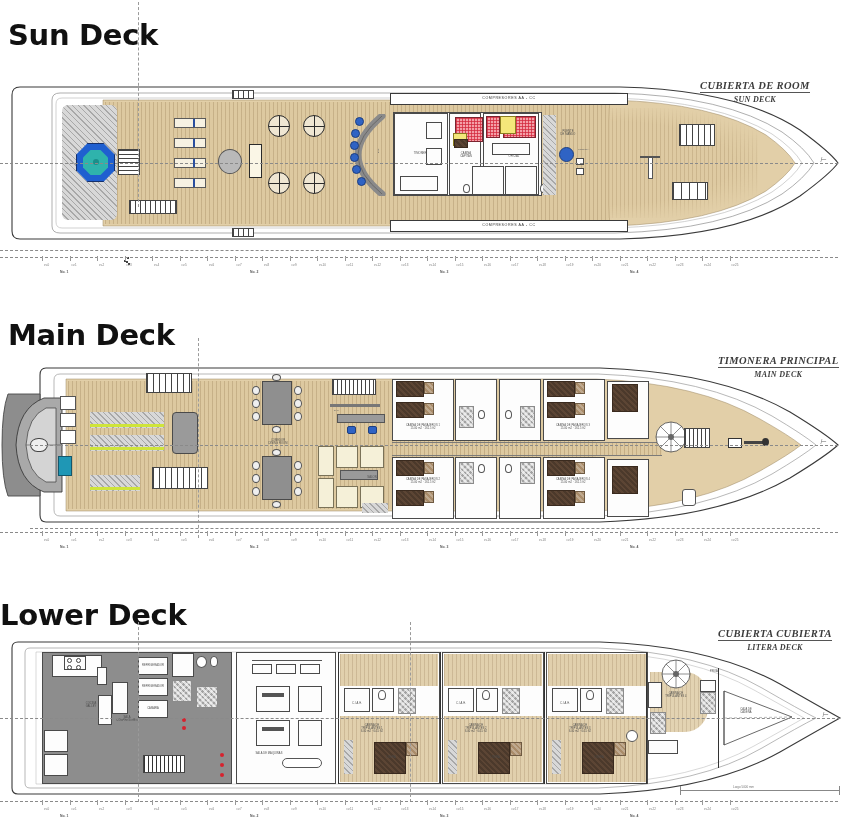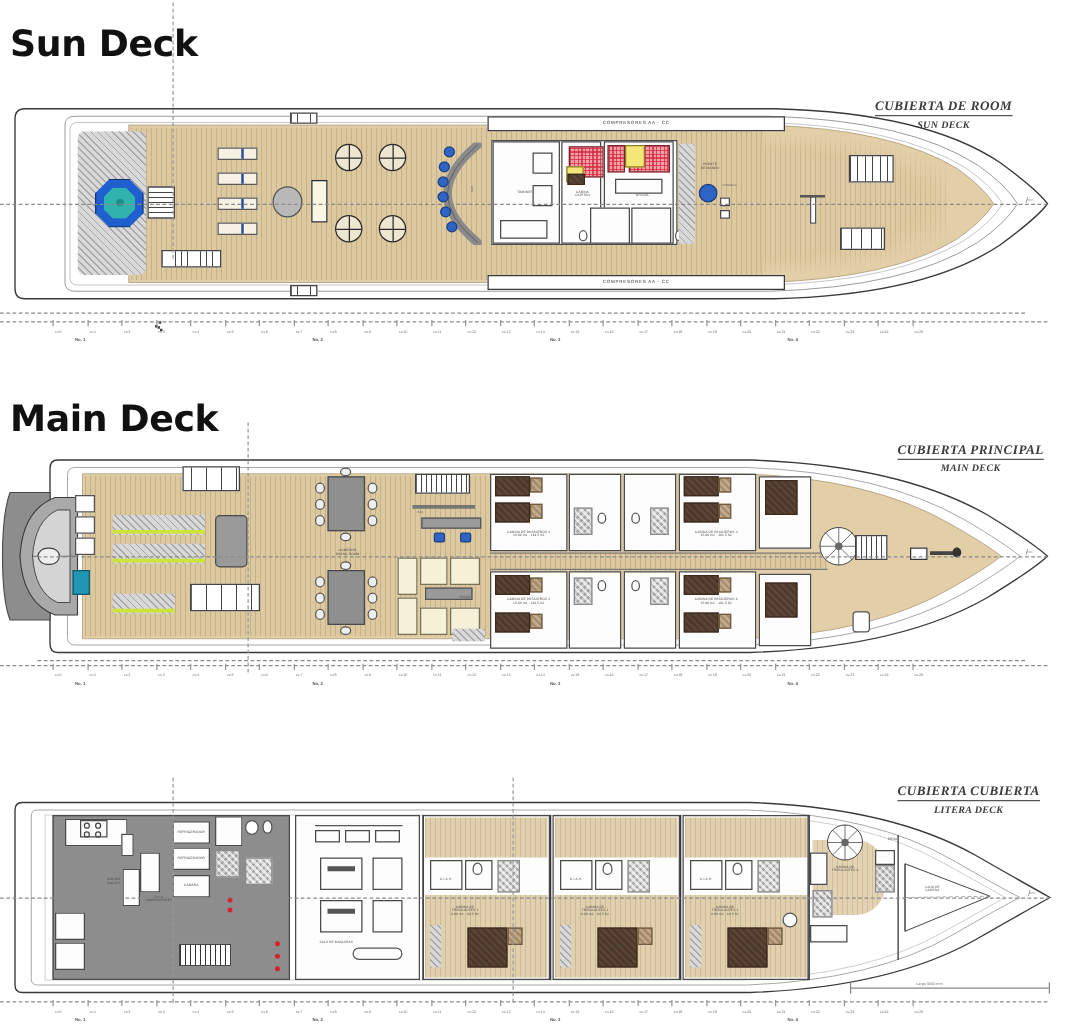--- a/index.html
+++ b/index.html
@@ -530,20 +530,21 @@
         <div style="position: absolute; left: 702px; top: -7px; width: 0.7px; height: 5px; background: rgb(153, 153, 153);"></div>
         <div class="ruler-txt" style="left: 731.5px; top: 0px;">cv.25</div>
         <div style="position: absolute; left: 729.5px; top: -7px; width: 0.7px; height: 5px; background: rgb(153, 153, 153);"></div>
         <div class="frame-txt" style="left: 60px; top: 7px;">No. 1</div>
         <div class="frame-txt" style="left: 250px; top: 7px;">No. 2</div>
         <div class="frame-txt" style="left: 440px; top: 7px;">No. 3</div>
         <div class="frame-txt" style="left: 630px; top: 7px;">No. 4</div>
       </div>
   </div>
 
+  <h1 class="deck-title" style="left:0px; top:582px;">Lower Deck</h1>
 
   <div class="deck-block" style="left:0px; top:630px; width:857px; height:170px;">
 
     <svg width="857" height="170" style="position:absolute;left:0;top:0;">
       <path d="M 18,12 L 600,12 Q 712,16 780,54 Q 822,78 840,88 Q 822,98 780,122 Q 712,160 600,164 L 18,164 Q 12,164 12,158 L 12,18 Q 12,12 18,12 Z" fill="#ffffff" stroke="#3a3a3a" stroke-width="1.1"></path>
       <path d="M 30,18 L 598,18 Q 700,22 762,58 Q 800,80 816,88 Q 800,96 762,118 Q 700,154 598,158 L 30,158 Q 25,158 25,153 L 25,23 Q 25,18 30,18 Z" fill="none" stroke="#9a9a9a" stroke-width=".7"></path>
       <path d="M 36,22 L 596,22 Q 694,26 754,60 Q 790,80 804,88 Q 790,96 754,116 Q 694,150 596,154 L 36,154 Z" fill="#ffffff" stroke="#b0b0b0" stroke-width=".5"></path>
     </svg>
 
     <div class="grey-room" style="left:42px;top:22px;width:190px;height:132px;border:.8px solid #4a4a4a;"></div>
@@ -750,20 +751,20 @@
       <div style="position:absolute;left:0;top:4px;width:100%;height:.7px;background:#888;"></div>
       <div class="ruler-txt" style="left:52px;top:-1px;">Largo 5000 mm</div>
     </div>
   </div>
 
 <div class="plan-label" style="left: 700px; top: 80px;">
       <span class="es">CUBIERTA DE ROOM</span>
       <span class="en">SUN DECK</span>
     </div>
     <div class="plan-label" style="left: 718px; top: 355px;">
-      <span class="es">CUBIERTA PRINCIPAL</span>
+      <span class="es">TIMONERA PRINCIPAL</span>
       <span class="en">MAIN DECK</span>
     </div>
     <div class="plan-label" style="left: 718px; top: 628px;">
       <span class="es">CUBIERTA CUBIERTA</span>
       <span class="en">LITERA DECK</span>
     </div>
   </div>
 
 </body></html>

